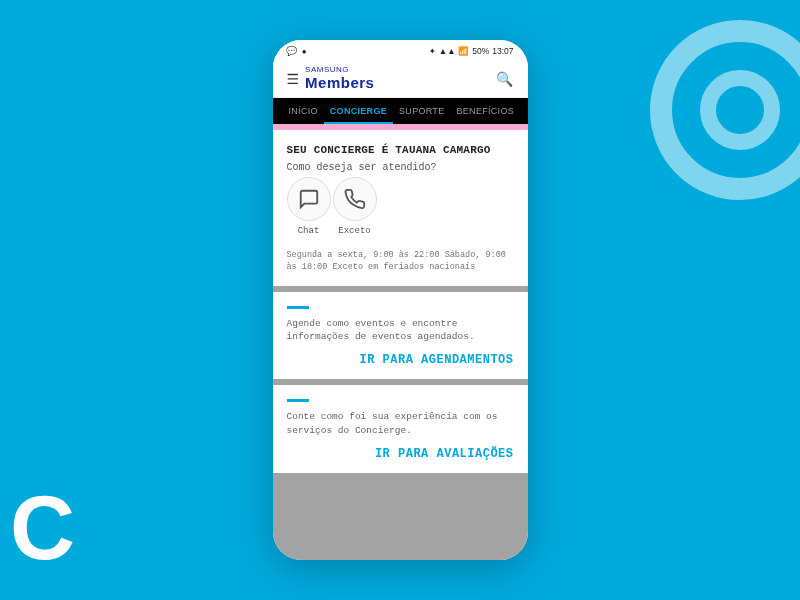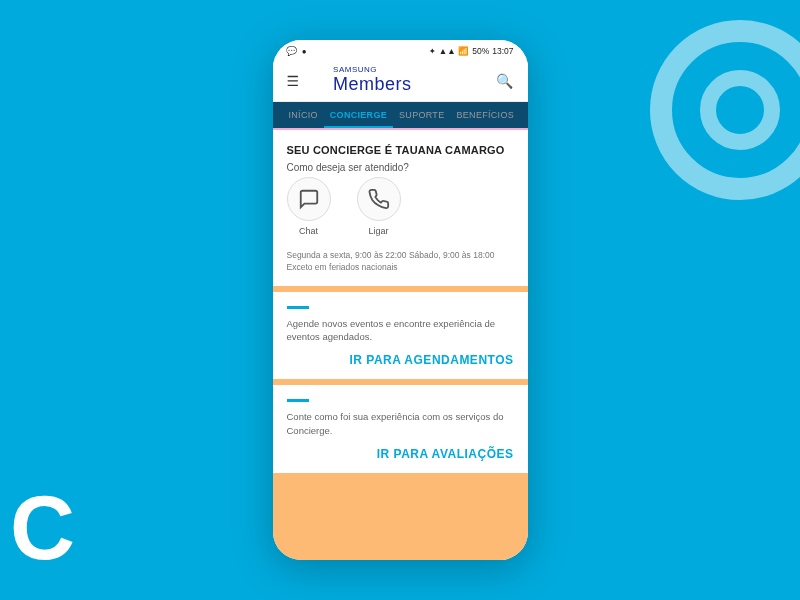--- a/index.html
+++ b/index.html
@@ -107,33 +107,32 @@
 
     .brand-text {
       font-size: 12px;
       color: #1428A0;
       font-weight: 400;
       letter-spacing: 0.5px;
     }
 
     .brand-text span {
       font-weight: 700;
-      margin-left: 28px;
     }
 
     .search-icon {
       font-size: 14px;
       color: #333;
     }
 
     
     .nav-tabs {
-      background: #0c4a6e;
-      display: flex;
-      border-bottom: 2px solid #f9a8d4;
+      background: #000000;
+      display: flex;
+      border-bottom: 6px solid #f9a8d4;
       padding: 0 10px;
     }
 
     .nav-tab {
       font-size: 9px;
       padding: 8px 6px;
       color: #999;
       cursor: pointer;
       letter-spacing: 0.3px;
       position: relative;
@@ -151,21 +150,22 @@
       left: 0;
       right: 0;
       height: 2px;
       background: #00AADD;
     }
 
     
     .content {
       flex: 1;
       overflow-y: auto;
-      background: #fdba74;
+      background: #a3a3a3;
+      font-family: Liberation Mono, monospace;
     }
 
     .content::-webkit-scrollbar { display: none; }
 
     
     .card {
       background: #fff;
       margin-bottom: 6px;
       padding: 14px 14px 12px 14px;
     }
@@ -187,21 +187,21 @@
     }
 
     .how-help {
       font-size: 10px;
       color: #555;
       margin-bottom: 4px;
     }
 
     .contact-options {
       display: flex;
-      gap: 26px;
+      gap: 2px;
       margin-bottom: 14px;
     }
 
     .contact-btn {
       display: flex;
       flex-direction: column;
       align-items: center;
       gap: 5px;
     }
 
@@ -283,21 +283,21 @@
       <span>50%</span>
       <span>13:07</span>
     </div>
   </div>
 
   <div class="top-bar">
     <div class="top-bar-title">
       <span class="hamburger-icon">☰</span>
       <span class="brand-text">
         <span style="font-weight:300; font-size:8px; display:block; line-height:1;">SAMSUNG</span>
-        <span style="font-size:18px; font-weight:400; color:#1428A0;">Members</span>
+        <span style="font-size:15px; font-weight:700; color:#1428A0;">Members</span>
       </span>
     </div>
     <span class="search-icon">🔍</span>
   </div>
 
   <div class="nav-tabs">
     <div class="nav-tab">INÍCIO</div>
     <div class="nav-tab active">CONCIERGE</div>
     <div class="nav-tab">SUPORTE</div>
     <div class="nav-tab">BENEFÍCIOS</div>
@@ -317,31 +317,31 @@
             </svg>
           </div>
           <span class="contact-label">Chat</span>
         </div>
         <div class="contact-btn">
           <div class="contact-icon-circle">
             <svg width="22" height="22" viewBox="0 0 24 24" fill="none" stroke="#555" stroke-width="2">
               <path d="M22 16.92v3a2 2 0 0 1-2.18 2 19.79 19.79 0 0 1-8.63-3.07A19.5 19.5 0 0 1 4.69 13a19.79 19.79 0 0 1-3.07-8.67A2 2 0 0 1 3.6 2h3a2 2 0 0 1 2 1.72c.127.96.361 1.903.7 2.81a2 2 0 0 1-.45 2.11L8.09 9.91a16 16 0 0 0 6 6l1.27-1.27a2 2 0 0 1 2.11-.45c.907.339 1.85.573 2.81.7A2 2 0 0 1 22 16.92z"></path>
             </svg>
           </div>
-          <span class="contact-label">Ligar</span>
+          <span class="contact-label">Exceto</span>
         </div>
       </div>
 
       <div class="hours-text">Segunda a sexta, 9:00 às 22:00 Sábado, 9:00 às 18:00
 Exceto em feriados nacionais</div>
     </div>
 
     <div class="card">
       <div class="card-accent-line"></div>
-      <div class="section-desc">Agende novos eventos e encontre experiência de eventos agendados.</div>
+      <div class="section-desc">Agende como eventos e encontre informações de eventos agendados.</div>
       <span class="section-link">IR PARA AGENDAMENTOS</span>
     </div>
 
     <div class="card">
       <div class="card-accent-line"></div>
       <div class="section-desc">Conte como foi sua experiência com os serviços do Concierge.</div>
       <span class="section-link">IR PARA AVALIAÇÕES</span>
     </div>
 
   </div>

